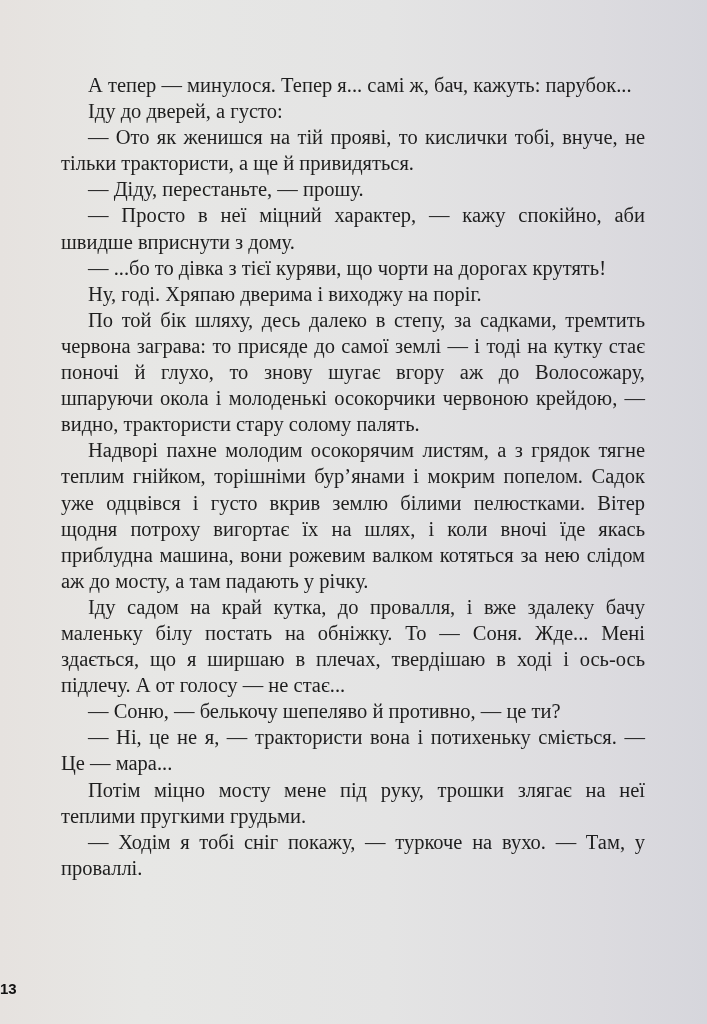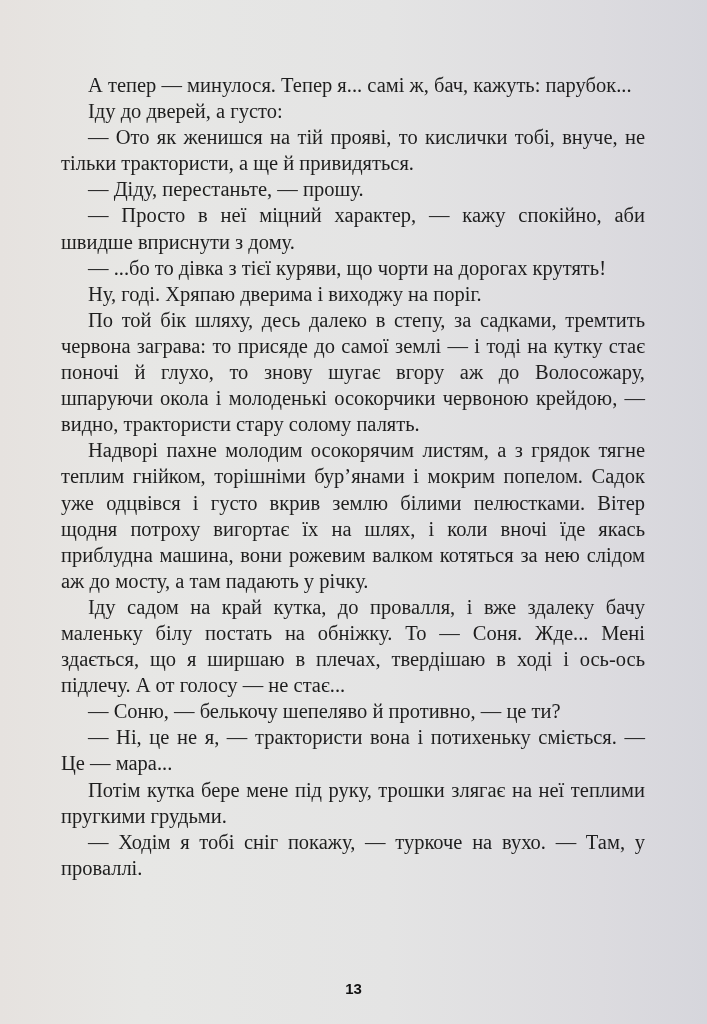--- a/index.html
+++ b/index.html
@@ -11,37 +11,37 @@
   .page {
     position: absolute; left: 61px; top: 72px; width: 584px;
     font-family: "Liberation Serif", "DejaVu Serif", serif;
     font-size: 20.5px; line-height: 26.1px; color: #1e1e1e;
     text-align: justify;
   }
   .para { margin: 0; text-indent: 27px; }
   .para.last-left { text-align: justify; text-align-last: left; }
   .page-number {
     position: absolute; left: 0; width: 707px; top: 980px;
-    text-align: center; font-family: "Liberation Sans", "DejaVu Sans", sans-serif;
+    font-family: "Liberation Sans", "DejaVu Sans", sans-serif;
     font-size: 15px; font-weight: bold; color: #111;
   }
 </style>
 </head>
 <body>
 
 <div class="page">
   <p class="para last-left">А тепер — минулося. Тепер я... самі ж, бач, кажуть: парубок...</p>
   <p class="para last-left">Іду до дверей, а густо:</p>
   <p class="para last-left">— Ото як женишся на тій прояві, то кислички тобі, внуче, не тільки трактористи, а ще й привидяться.</p>
   <p class="para last-left">— Діду, перестаньте, — прошу.</p>
   <p class="para last-left">— Просто в неї міцний характер, — кажу спокійно, аби швидше вприснути з дому.</p>
   <p class="para last-left">— ...бо то дівка з тієї куряви, що чорти на дорогах крутять!</p>
   <p class="para last-left">Ну, годі. Хряпаю дверима і виходжу на поріг.</p>
   <p class="para last-left">По той бік шляху, десь далеко в степу, за садками, тремтить червона заграва: то присяде до самої землі — і тоді на кутку стає поночі й глухо, то знову шугає вгору аж до Волосожару, шпаруючи окола і молоденькі осокорчики червоною крейдою, — видно, трактористи стару солому палять.</p>
   <p class="para last-left">Надворі пахне молодим осокорячим листям, а з грядок тягне теплим гнійком, торішніми бур’янами і мокрим попелом. Садок уже одцвівся і густо вкрив землю білими пелюстками. Вітер щодня потроху вигортає їх на шлях, і коли вночі їде якась приблудна машина, вони рожевим валком котяться за нею слідом аж до мосту, а там падають у річку.</p>
   <p class="para last-left">Іду садом на край кутка, до провалля, і вже здалеку бачу маленьку білу постать на обніжку. То — Соня. Жде... Мені здається, що я ширшаю в плечах, твердішаю в ході і ось-ось підлечу. А от голосу — не стає...</p>
   <p class="para last-left">— Соню, — белькочу шепеляво й противно, — це ти?</p>
   <p class="para last-left">— Ні, це не я, — трактористи вона і потихеньку сміється. — Це — мара...</p>
-  <p class="para last-left">Потім кутка бере мене під руку, трошки злягає на неї теплими пругкими грудьми.</p>
+  <p class="para last-left">Потім міцно мосту мене під руку, трошки злягає на неї теплими пругкими грудьми.</p>
   <p class="para last-left">— Ходім я тобі сніг покажу, — туркоче на вухо. — Там, у проваллі.</p>
 </div>
 
 <div class="page-number">13</div>
 
 </body></html>

